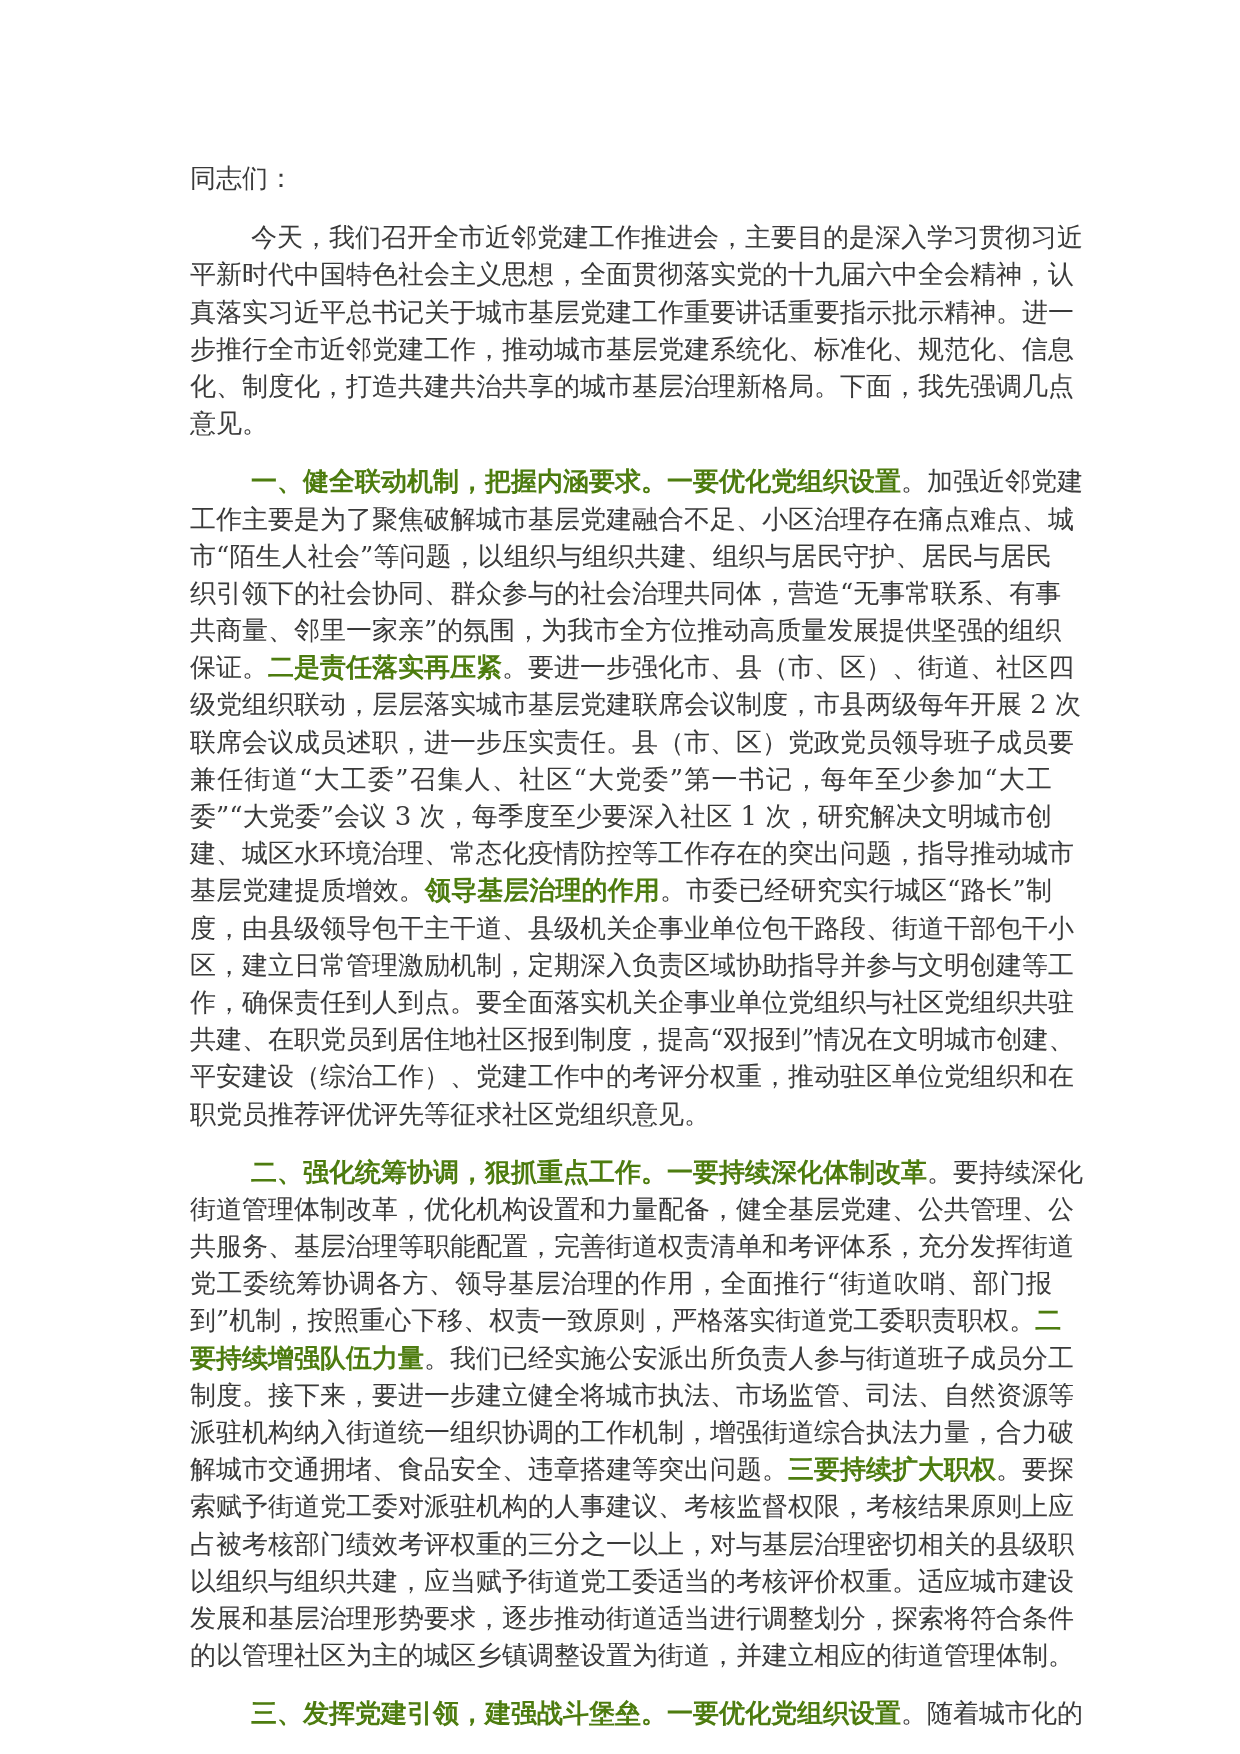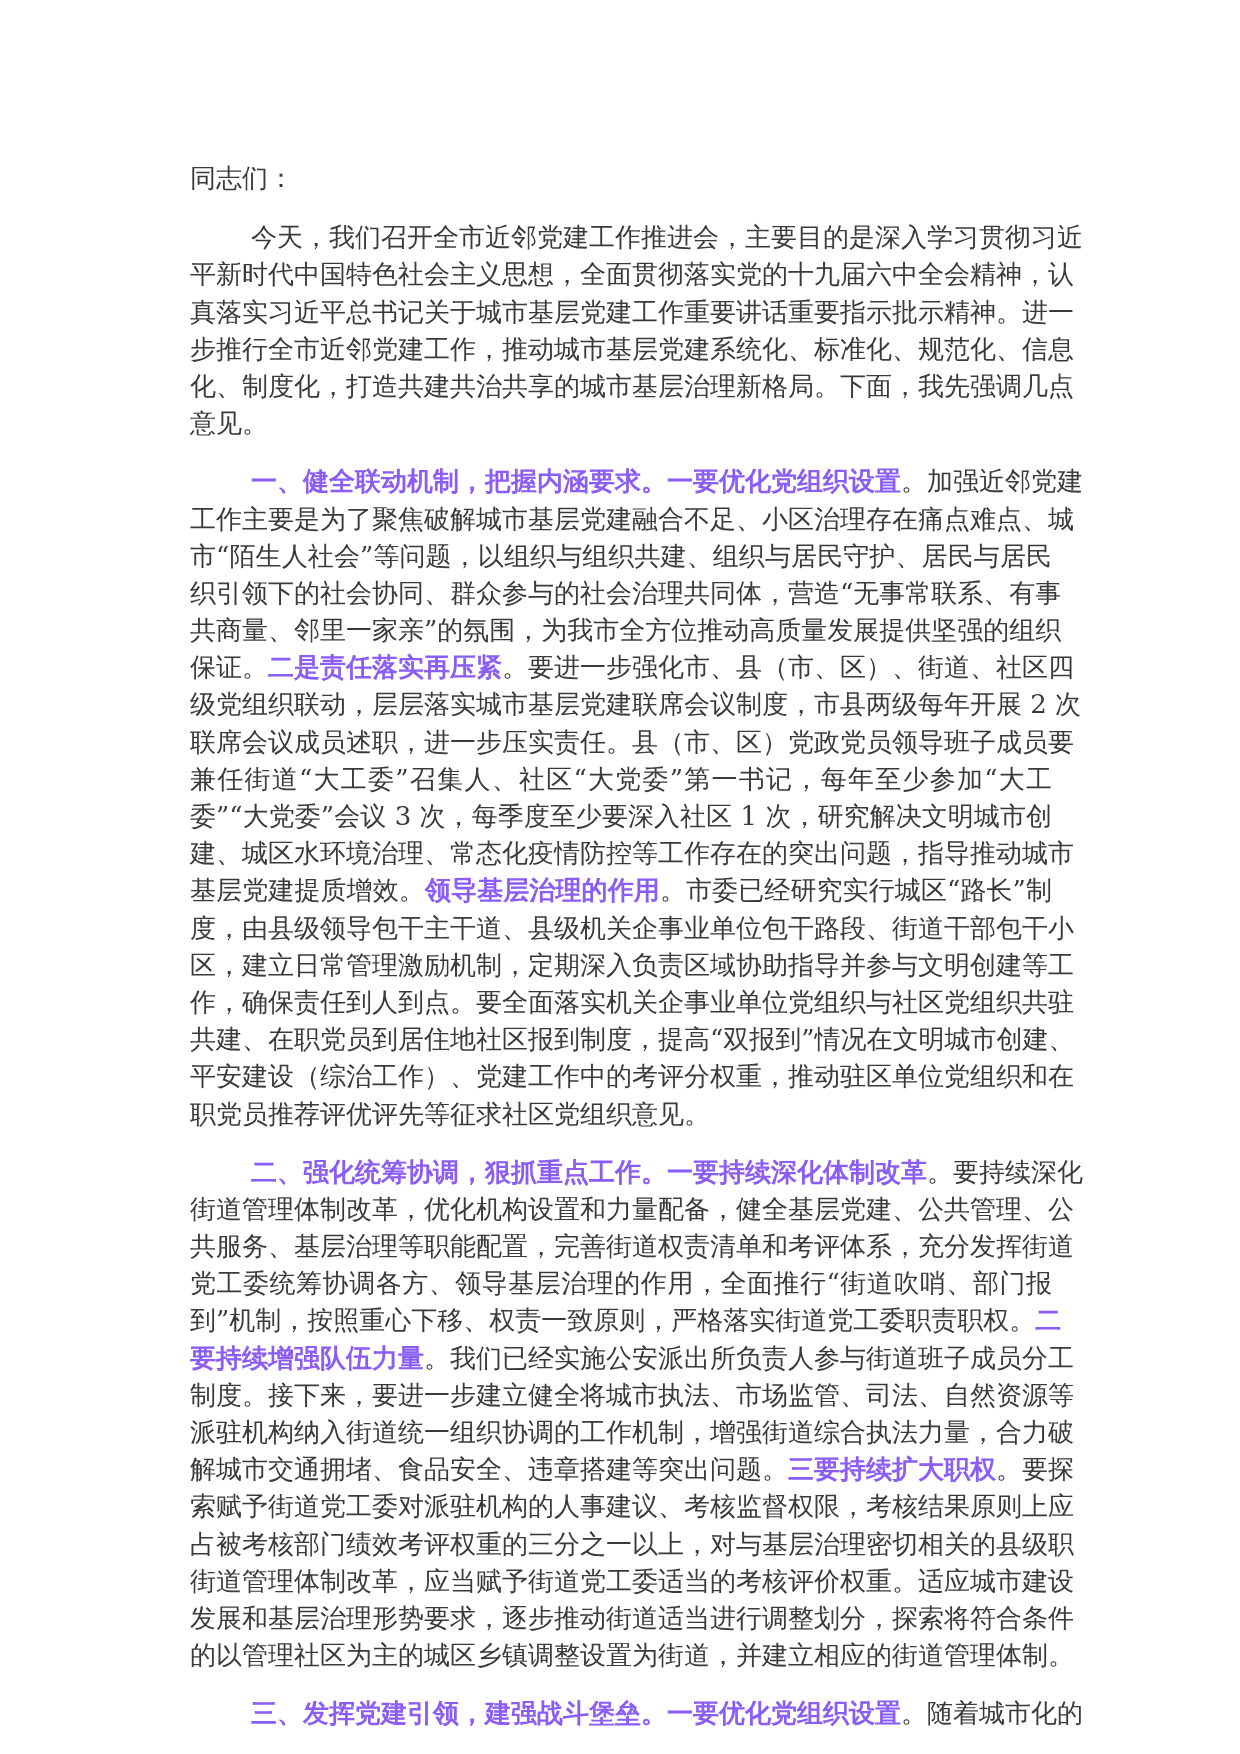--- a/index.html
+++ b/index.html
@@ -37,21 +37,21 @@
       margin-bottom: 21px;
     }
     .salutation {
       margin-bottom: 22px;
     }
     .indent {
       padding-left: 61px;
     }
     b {
       font-weight: bold;
-      color: #8b5cf6;
+      color: #4d7c0f;
     }
   </style>
 </head>
 <body>
 
 <div class="page">
   <div class="line last salutation">同志们：</div>
   <div id="body">
       <div class="para">
         <div class="line indent"><span>今天，我们召开全市近邻党建工作推进会，主要目的是深入学习贯彻习近</span></div>
@@ -86,21 +86,21 @@
         <div class="line"><span>街道管理体制改革，优化机构设置和力量配备，健全基层党建、公共管理、公</span></div>
         <div class="line"><span>共服务、基层治理等职能配置，完善街道权责清单和考评体系，充分发挥街道</span></div>
         <div class="line"><span>党工委统筹协调各方、领导基层治理的作用，全面推行“街道吹哨、部门报</span></div>
         <div class="line"><span>到”机制，按照重心下移、权责一致原则，严格落实街道党工委职责职权。</span><b>二</b></div>
         <div class="line"><b>要持续增强队伍力量</b><span>。我们已经实施公安派出所负责人参与街道班子成员分工</span></div>
         <div class="line"><span>制度。接下来，要进一步建立健全将城市执法、市场监管、司法、自然资源等</span></div>
         <div class="line"><span>派驻机构纳入街道统一组织协调的工作机制，增强街道综合执法力量，合力破</span></div>
         <div class="line"><span>解城市交通拥堵、食品安全、违章搭建等突出问题。</span><b>三要持续扩大职权</b><span>。要探</span></div>
         <div class="line"><span>索赋予街道党工委对派驻机构的人事建议、考核监督权限，考核结果原则上应</span></div>
         <div class="line"><span>占被考核部门绩效考评权重的三分之一以上，对与基层治理密切相关的县级职</span></div>
-        <div class="line"><span>街道管理体制改革，应当赋予街道党工委适当的考核评价权重。适应城市建设</span></div>
+        <div class="line"><span>以组织与组织共建，应当赋予街道党工委适当的考核评价权重。适应城市建设</span></div>
         <div class="line"><span>发展和基层治理形势要求，逐步推动街道适当进行调整划分，探索将符合条件</span></div>
         <div class="line last"><span>的以管理社区为主的城区乡镇调整设置为街道，并建立相应的街道管理体制。</span></div>
       </div>
       <div class="para">
         <div class="line indent"><b>三、发挥党建引领，建强战斗堡垒。</b><b>一要优化党组织设置</b><span>。随着城市化的</span></div>
       </div>
     </div>
 </div>
 
 </body></html>

